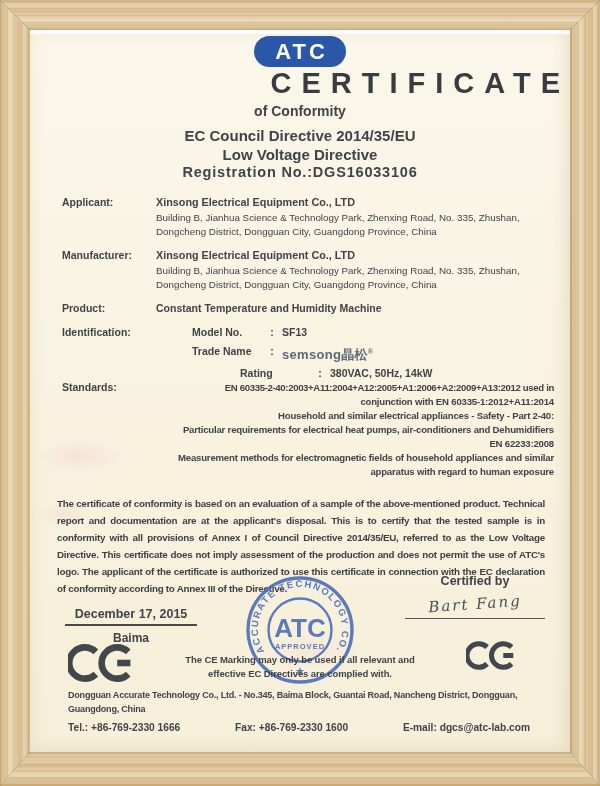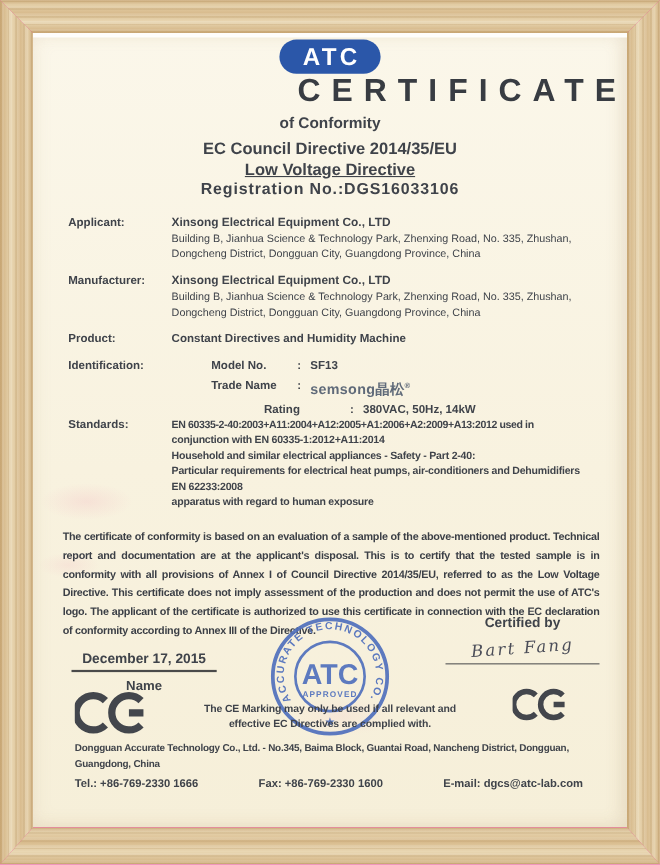--- a/index.html
+++ b/index.html
@@ -1,19 +1,19 @@
 <!DOCTYPE html>
 <html><head>
 <meta charset="utf-8">
 <style>
   * { margin:0; padding:0; box-sizing:border-box; }
   html,body { width:600px; height:786px; }
   body { font-family:"Liberation Sans","DejaVu Sans",sans-serif; color:#3f434a; }
 
-  .scene { position:relative; width:600px; height:786px; background:#ec4899; overflow:hidden; }
+  .scene { position:relative; width:600px; height:786px; background:#0f766e; overflow:hidden; }
 
   
   .wood-h {
     background:
       repeating-linear-gradient(0deg, rgba(146,108,56,0.12) 0 1.5px, rgba(255,255,255,0.10) 1.5px 4px, rgba(0,0,0,0) 4px 7px),
       linear-gradient(0deg,#cfae7c,#e9d7b3 35%,#d8bb8d 60%,#e4cfa8 85%,#ccab7a);
   }
   .wood-v {
     background:
       repeating-linear-gradient(90deg, rgba(146,108,56,0.12) 0 1.5px, rgba(255,255,255,0.10) 1.5px 4px, rgba(0,0,0,0) 4px 7px),
@@ -40,41 +40,41 @@
   }
 
   
   .atc-pill { width:92px; height:31px; margin:6px auto 0; background:#2b57a9; border-radius:17px;
               display:flex; align-items:center; justify-content:center; }
   .atc-pill span { color:#ffffff; font-weight:bold; font-size:22px; letter-spacing:3px; padding-left:3px; }
   .cert-title { text-align:right; font-size:29px; line-height:28px; font-weight:bold;
                 letter-spacing:10px; text-indent:10px; color:#383c42; margin-top:2px; }
   .cert-sub   { text-align:center; font-weight:bold; font-size:14px; margin-top:6px; }
   .directive1 { text-align:center; font-weight:bold; font-size:15px; margin-top:8px; }
-  .directive2 { text-align:center; font-weight:bold; font-size:15px; margin-top:2px;text-decoration:underline; }
+  .directive2 { text-align:center; font-weight:bold; font-size:15px; margin-top:2px; }
   .registration { text-align:center; font-weight:bold; font-size:14.5px; letter-spacing:0.8px; margin-top:1px; }
 
   
   .info { margin:16px 16px 0 32px; font-size:10.5px; }
   .row  { display:flex; margin-bottom:11px; }
   .row-label { width:94px; flex-shrink:0; font-weight:bold; }
   .row-value { flex:1; }
   .org-name  { font-weight:bold; font-size:10.8px; margin-bottom:3px; }
   .addr      { font-size:9.8px; line-height:13.5px; white-space:nowrap; }
   .product-name { font-weight:bold; }
 
   .ident-sub { display:flex; margin-bottom:7px; }
   .sub-label { width:70px; font-weight:bold;margin-left:36px; }
   .sub-colon { width:20px; font-weight:bold; text-align:center; }
   .sub-value { font-weight:bold; }
   .trade-logo { font-weight:bold; color:#5f6a79; font-size:13px; line-height:13px; letter-spacing:0.3px; }
   .trade-logo .reg { font-size:7px; vertical-align:super; }
   .ident-block { margin-bottom:2px; }
 
-  .std { font-size:9.6px; letter-spacing:-0.2px; }
+  .std { font-size:9.6px; letter-spacing:-0.2px;text-align:right; }
   .std div { line-height:14px; white-space:nowrap;font-weight:bold; }
   .std .b  { font-weight:bold; }
   .std .b1 { letter-spacing:-0.35px; }
 
   
   .paragraph { margin:12px 25px 0 27px; font-size:9.8px; font-weight:bold; letter-spacing:-0.25px;
                line-height:17px; text-align:justify; color:#3b3f46; }
 
   
   .signing { position:relative; height:137px; margin-top:2px; }
@@ -135,21 +135,21 @@
         <div class="row-label">Manufacturer:</div>
         <div class="row-value">
           <div class="org-name">Xinsong Electrical Equipment Co., LTD</div>
           <div class="addr">Building B, Jianhua Science &amp; Technology Park, Zhenxing Road, No. 335, Zhushan,</div>
           <div class="addr">Dongcheng District, Dongguan City, Guangdong Province, China</div>
         </div>
       </div>
 
       <div class="row" style="margin-bottom:12px;">
         <div class="row-label">Product:</div>
-        <div class="row-value product-name">Constant Directives and Humidity Machine</div>
+        <div class="row-value product-name">Constant Temperature and Humidity Machine</div>
       </div>
 
       <div class="row ident-block">
         <div class="row-label">Identification:</div>
         <div class="row-value">
           <div class="ident-sub">
             <div class="sub-label">Model No.</div>
             <div class="sub-colon">:</div>
             <div class="sub-value">SF13</div>
           </div>
@@ -167,20 +167,21 @@
       </div>
 
       <div class="row" style="margin-bottom:16px;">
         <div class="row-label">Standards:</div>
         <div class="row-value std">
           <div class="b b1">EN 60335-2-40:2003+A11:2004+A12:2005+A1:2006+A2:2009+A13:2012 used in</div>
           <div class="b">conjunction with EN 60335-1:2012+A11:2014</div>
           <div>Household and similar electrical appliances - Safety - Part 2-40:</div>
           <div>Particular requirements for electrical heat pumps, air-conditioners and Dehumidifiers</div>
           <div class="b">EN 62233:2008</div>
+          <div>Measurement methods for electromagnetic fields of household appliances and similar</div>
           <div>apparatus with regard to human exposure</div>
         </div>
       </div>
     </div>
 
     <div class="paragraph">The certificate of conformity is based on an evaluation of a sample of the above-mentioned product. Technical report and documentation are at the applicant's disposal. This is to certify that the tested sample is in conformity with all provisions of Annex I of Council Directive 2014/35/EU, referred to as the Low Voltage Directive. This certificate does not imply assessment of the production and does not permit the use of ATC's logo. The applicant of the certificate is authorized to use this certificate in connection with the EC declaration of conformity according to Annex III of the Directive.</div>
 
     <div class="signing">
 
       <div class="certified-block">
@@ -198,21 +199,21 @@
         <text font-size="9.5" font-weight="bold" letter-spacing="1.6" fill="#5070bd">
           <textPath href="#ringPath" startOffset="0">ACCURATE TECHNOLOGY CO. LTD</textPath>
         </text>
         <text x="56" y="63" text-anchor="middle" font-size="26" font-weight="bold" fill="#5070bd">ATC</text>
         <text x="56" y="75" text-anchor="middle" font-size="7.5" font-weight="bold" letter-spacing="1" fill="#5070bd">APPROVED</text>
         <text x="56" y="101" text-anchor="middle" font-size="11" fill="#5070bd">★</text>
       </svg>
 
       <div class="date-block">
         <div class="date-value">December 17, 2015</div>
-        <div class="date-label">Name</div>
+        <div class="date-label">Baima</div>
       </div>
 
       <svg class="ce-left" width="66" height="48" viewBox="0 0 110 64">
         <path d="M 46.4 13.6 A 26 26 0 1 0 46.4 50.4" stroke="#43464c" stroke-width="11" fill="none"></path>
         <path d="M 100.4 13.6 A 26 26 0 1 0 100.4 50.4" stroke="#43464c" stroke-width="11" fill="none"></path>
         <path d="M 82 32 L 104 32" stroke="#43464c" stroke-width="11" fill="none"></path>
       </svg>
 
       <div class="ce-note">The CE Marking may only be used if all relevant and effective EC Directives are complied with.</div>
 

